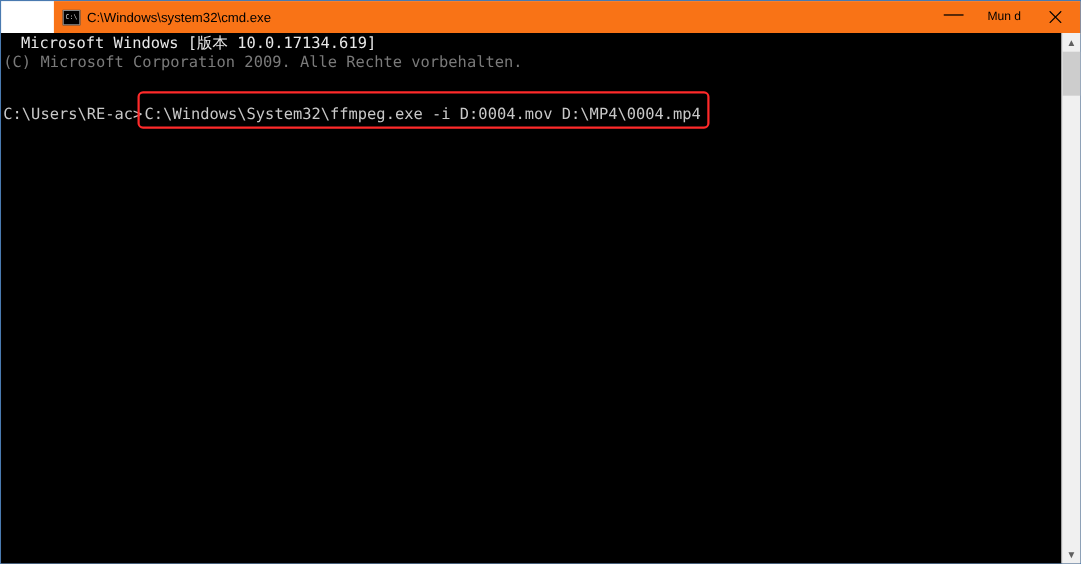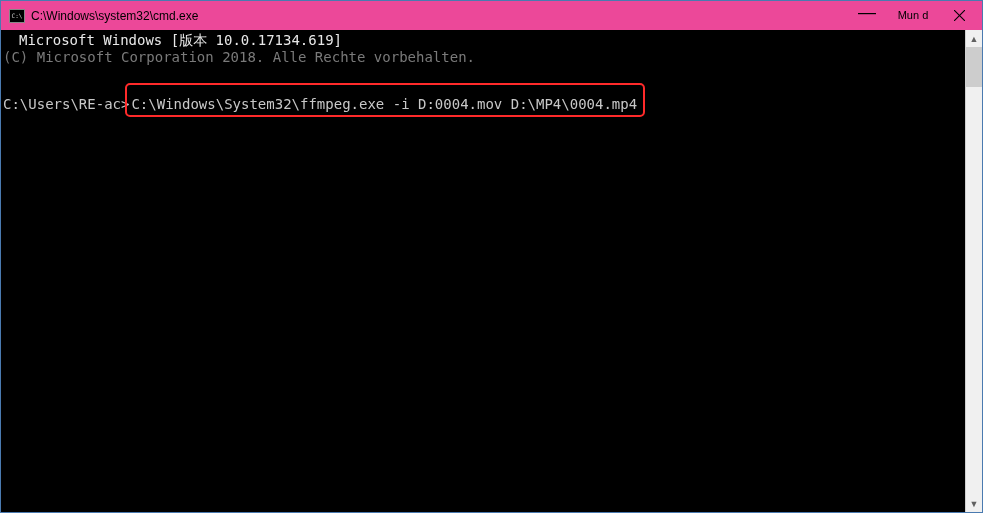--- a/index.html
+++ b/index.html
@@ -6,25 +6,26 @@
   body {
     width: 983px;
     height: 513px;
     background: #fff;
     font-family: "Segoe UI", Tahoma, sans-serif;
     overflow: hidden;
     border: 1px solid #4a7ab0;
   }
   .titlebar {
     height: 30px;
-    background: #ec4899;
+    background: #f97316;
     display: flex;
     align-items: center;
     border-bottom: 1px solid #cccccc;
     position: relative;
+    margin-left: 48px;
   }
   .titlebar-icon {
     width: 16px;
     height: 14px;
     margin-left: 8px;
     margin-right: 6px;
     background: #000;
     border: 1px solid #888;
     position: relative;
     display: flex;
@@ -137,21 +138,21 @@
       <svg viewBox="0 0 10 10">
         <line x1="0" y1="0" x2="10" y2="10" stroke="#000" stroke-width="1"></line>
         <line x1="10" y1="0" x2="0" y2="10" stroke="#000" stroke-width="1"></line>
       </svg>
     </div>
   </div>
 </div>
 
 <div class="console-wrap">
   <div class="console"><span class="line1-white">Microsoft Windows [版本 10.0.17134.619]</span>
-<span class="line2-grey">(C) Microsoft Corporation 2018. Alle Rechte vorbehalten.</span>
+<span class="line2-grey">(C) Microsoft Corporation 2009. Alle Rechte vorbehalten.</span>
 
 <span class="line4"><span>C:\Users\RE-ac&gt;</span><span class="highlight-box"><span>C:\Windows\System32\ffmpeg.exe -i D:0004.mov D:\MP4\0004.mp4</span></span></span></div>
   <div class="scrollbar">
     <div class="scroll-arrow">▲</div>
     <div class="scroll-track">
       <div class="scroll-thumb"></div>
     </div>
     <div class="scroll-arrow">▼</div>
   </div>
 </div>

